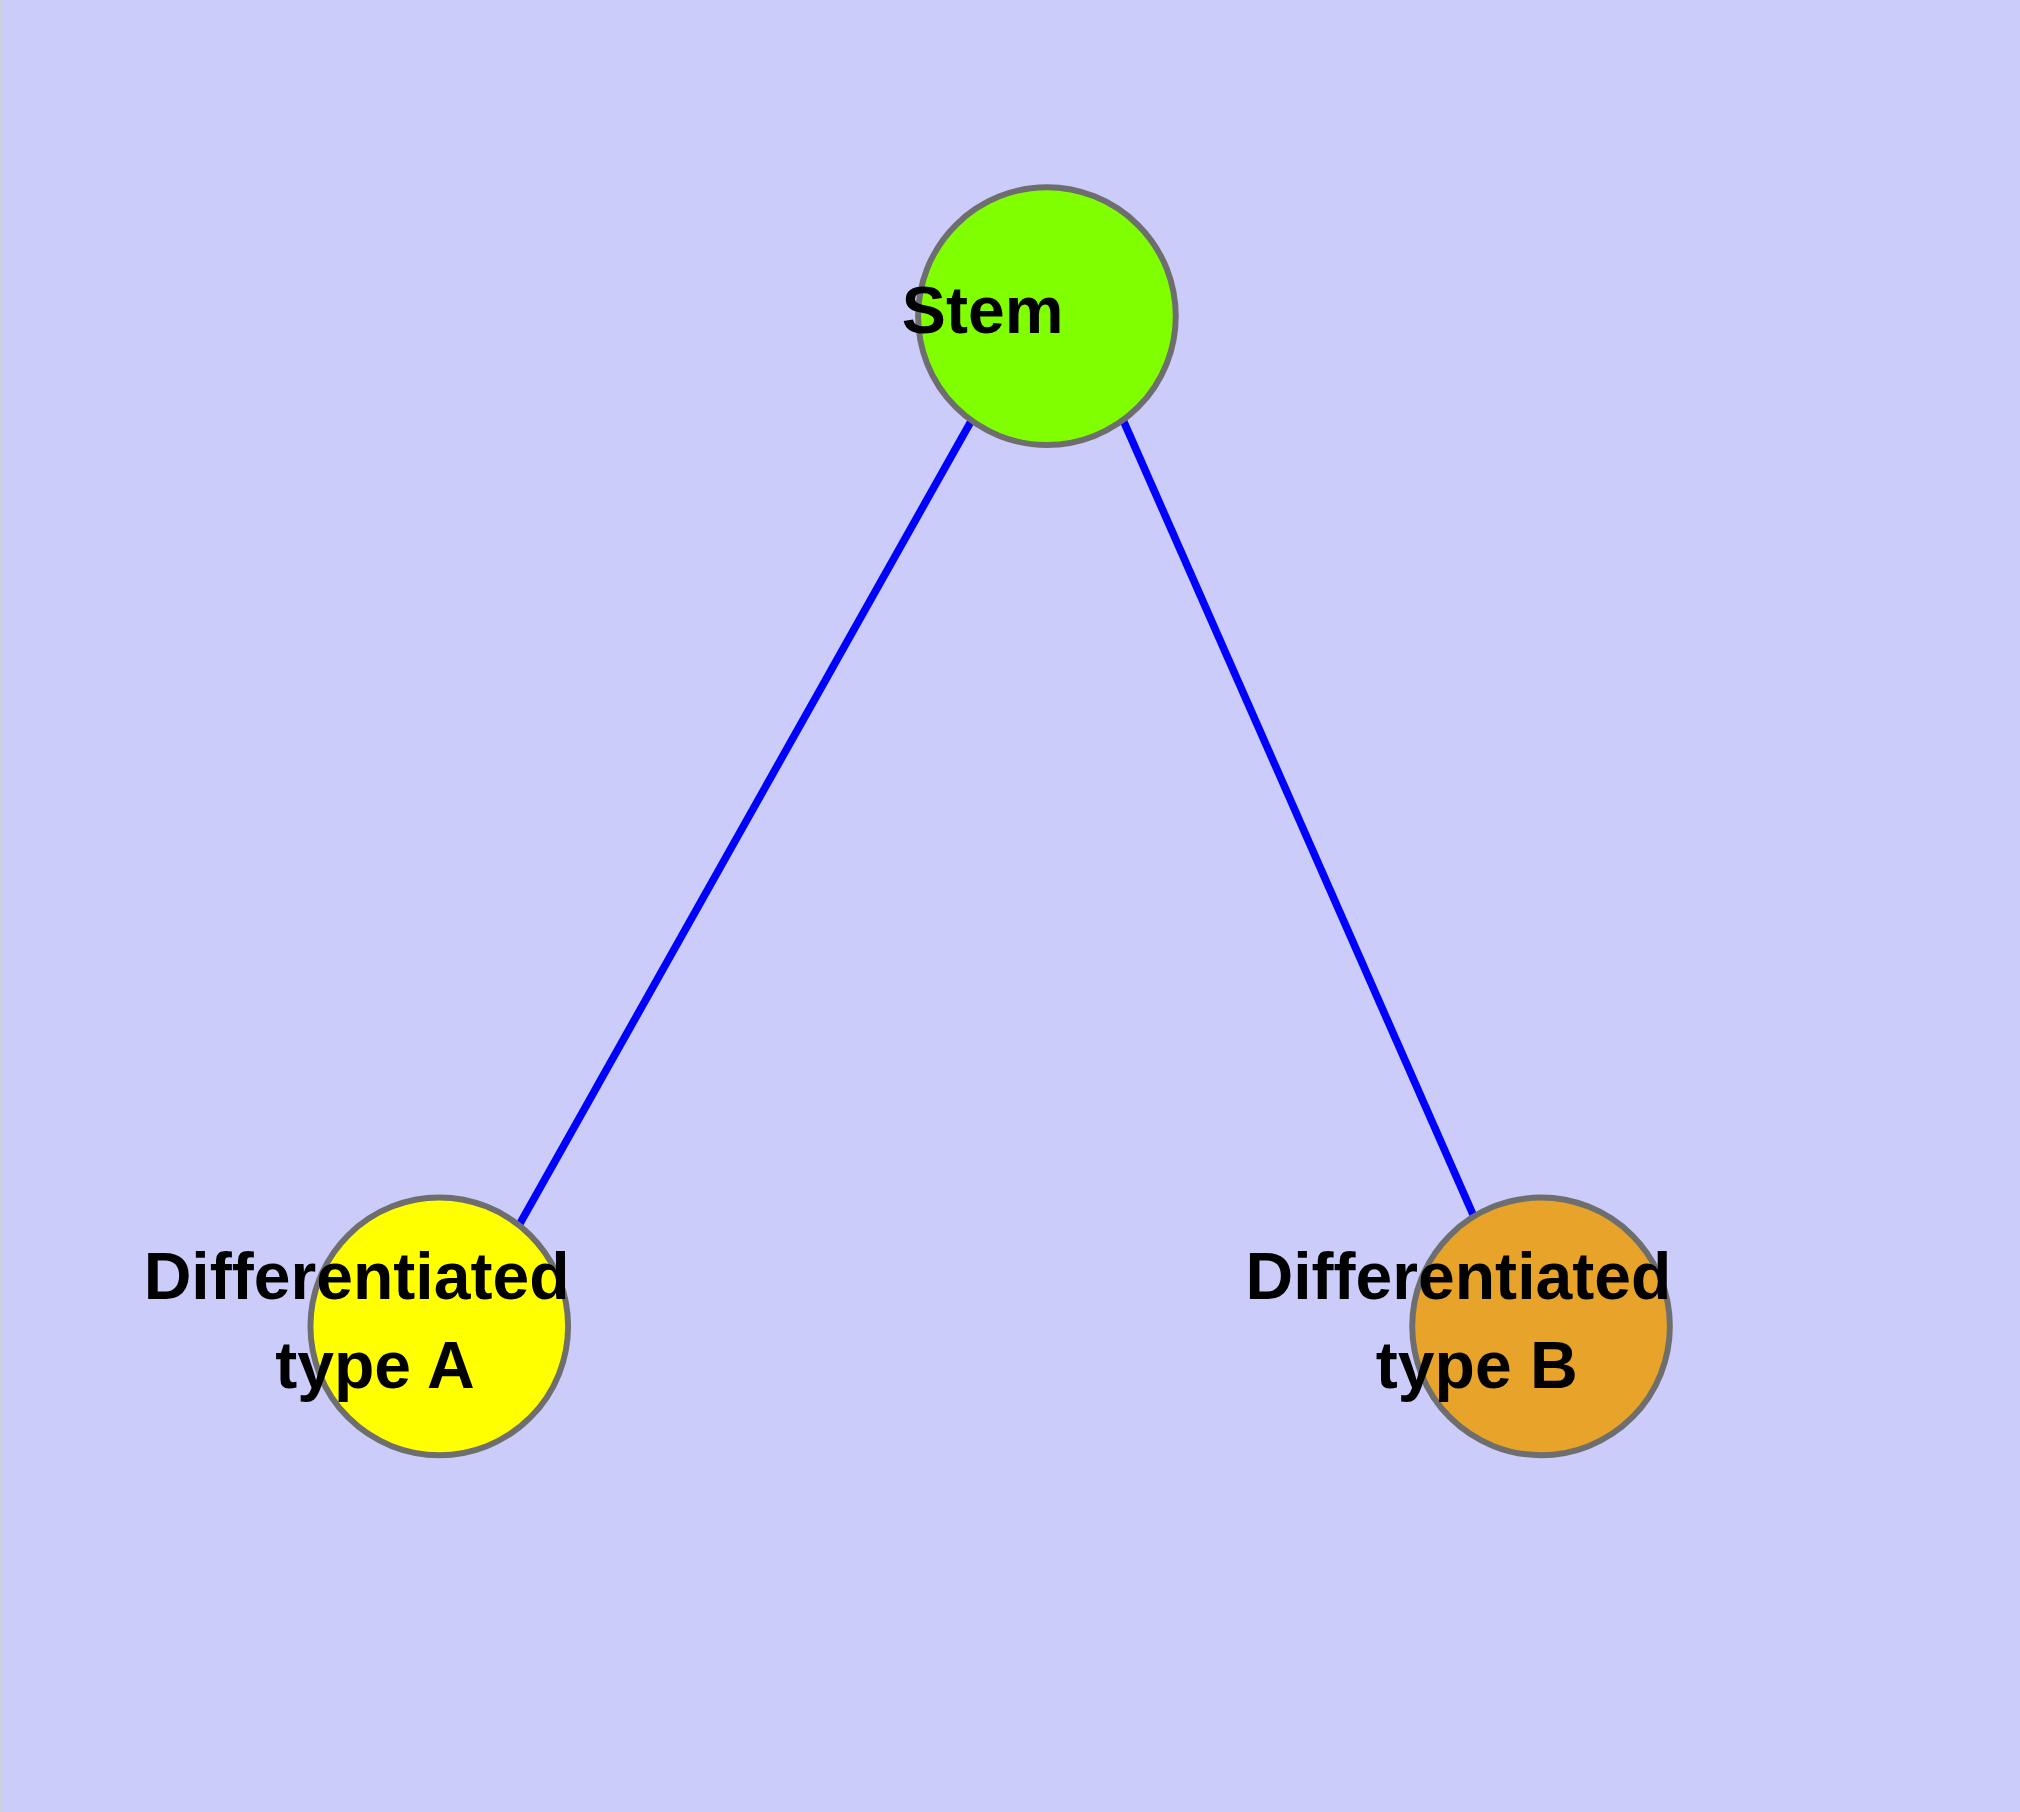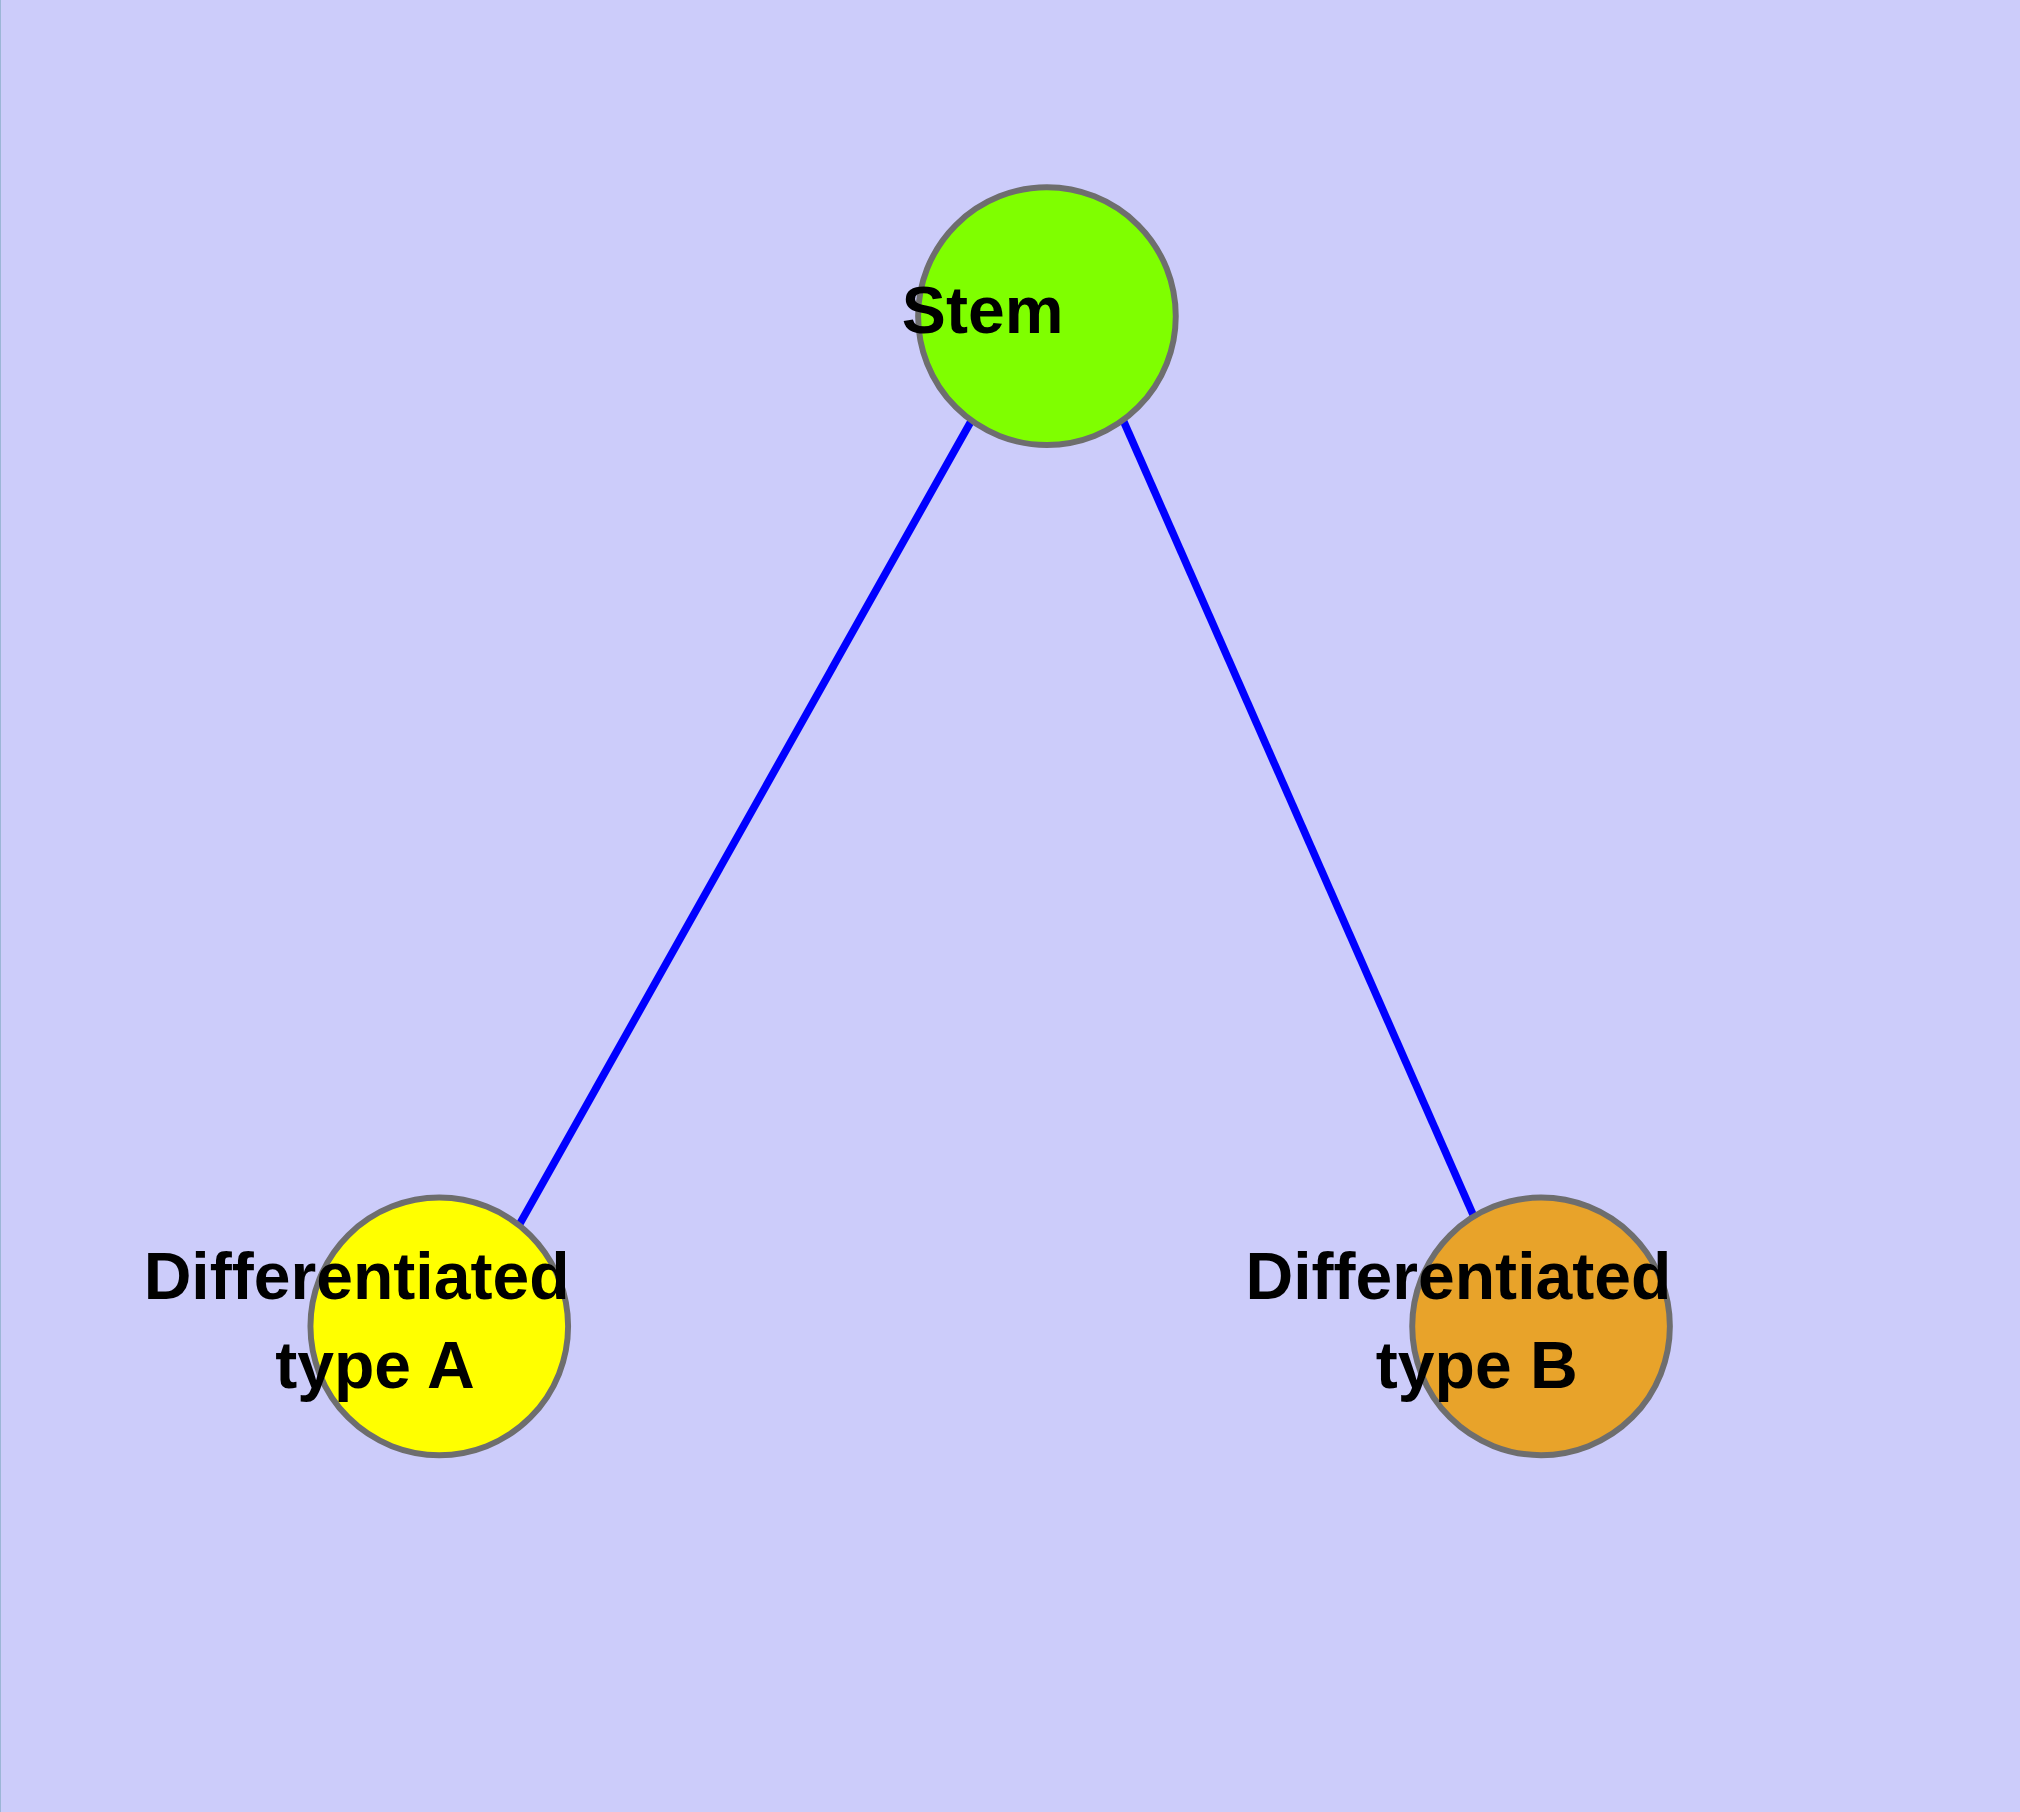--- a/index.html
+++ b/index.html
@@ -43,21 +43,21 @@
     font-size: 78px;
     fill: #000000;
     text-anchor: middle;
     dominant-baseline: middle;
     white-space: pre;
   }
 </style>
 </head>
 <body>
 
-<div id="canvas-root" style="width: 2021px; height: 1812px; background: #0f766e;">
+<div id="canvas-root" style="width: 2021px; height: 1812px; background: #bef264;">
   <svg id="graph-svg" viewBox="0 0 2384 2138" preserveAspectRatio="xMidYMid meet" xmlns="http://www.w3.org/2000/svg" style="width: 2021px; height: 1812px;">
 
     <rect x="0" y="0" width="2384" height="2138" fill="#ccccfa"></rect>
 
     <g>
       <line class="edge-line" x1="1146" y1="496" x2="613" y2="1444" stroke="#0000ff" stroke-width="9"></line>
       <line class="edge-line" x1="1325" y1="496" x2="1739" y2="1436" stroke="#0000ff" stroke-width="9"></line>
     </g>
 
     <g>

